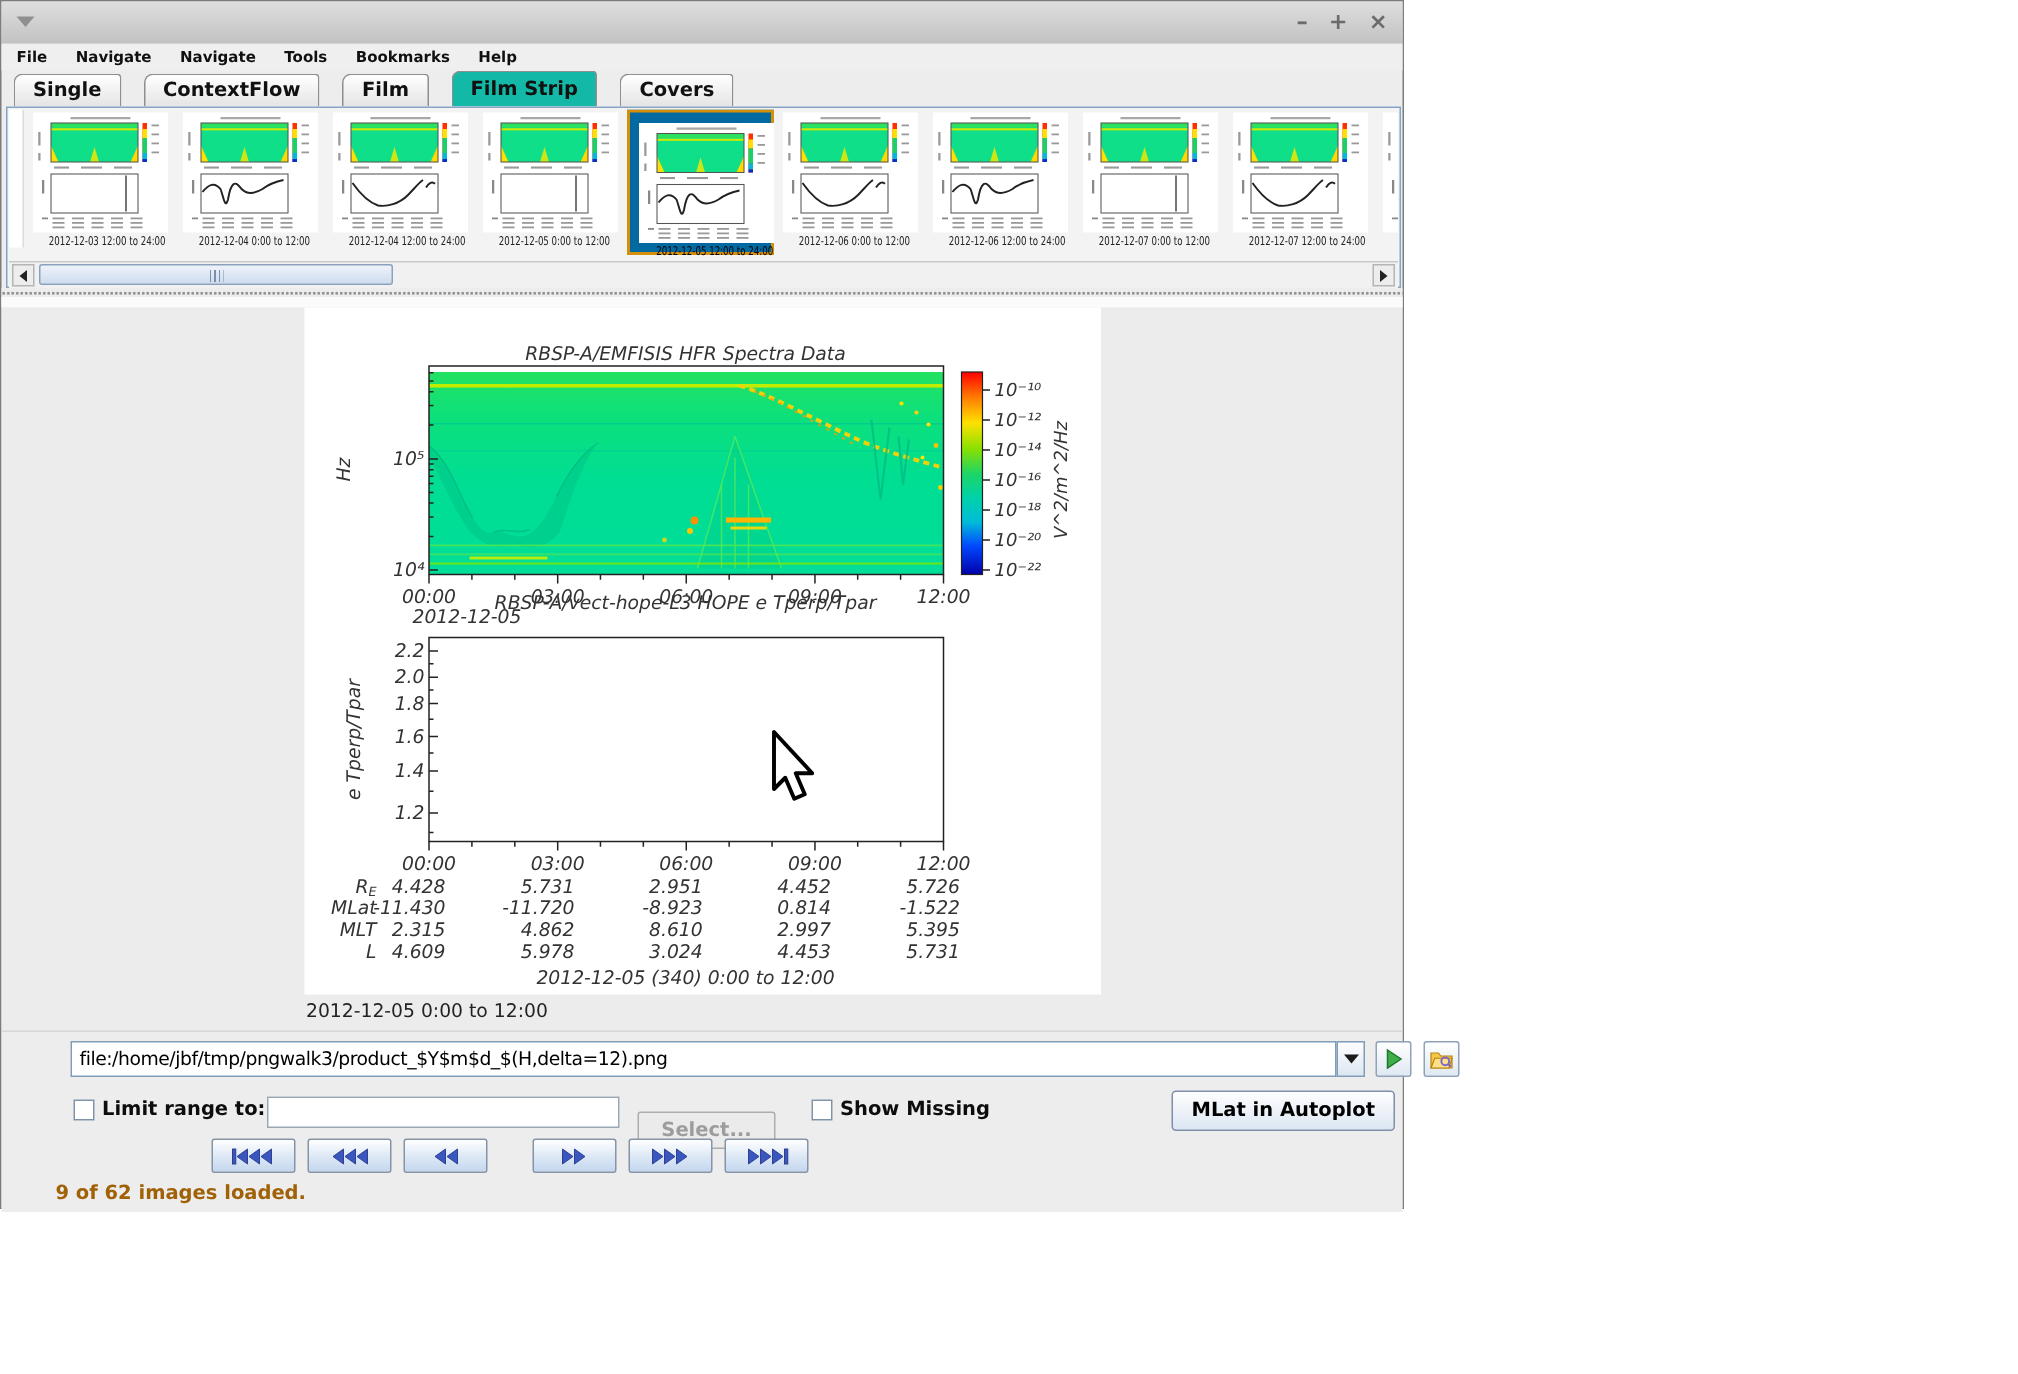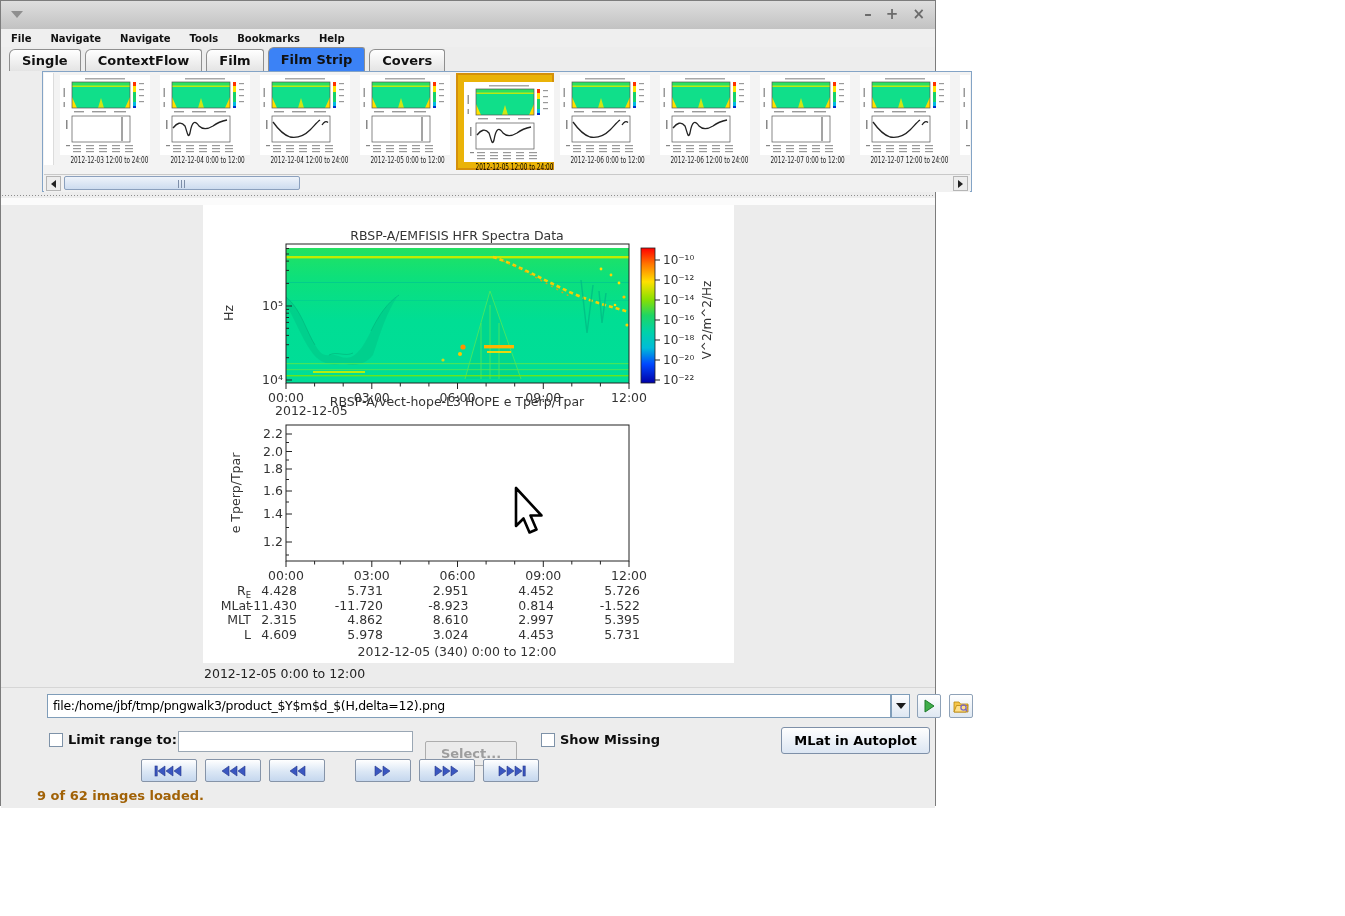--- a/index.html
+++ b/index.html
@@ -17,34 +17,34 @@
   .wbtns{position:absolute;right:10px;top:3px;display:flex;gap:14px;color:#6b6b6b;
        font-size:15px;font-weight:700;}
   .wbtns span{cursor:default;line-height:20px;}
   
   .menubar{position:absolute;left:0;top:28px;width:100%;height:18px;background:#efefef;
        display:flex;align-items:center;padding-left:10px;gap:19px;box-sizing:border-box;}
   .menubar span{font-size:10px;font-weight:700;color:#101010;}
   
   .tabbar{position:absolute;left:0;top:46px;width:100%;height:24px;display:flex;
        align-items:flex-end;padding-left:8px;box-sizing:border-box;}
-  .tab{height:21px;padding:0 12px;margin-right:4px;display:flex;align-items:center;
+  .tab{height:21px;padding:0 12px;margin-right:15px;display:flex;align-items:center;
        background:linear-gradient(#ffffff,#e4e4e4);border:1px solid #8f8f8f;border-bottom:none;
        border-radius:6px 3px 0 0;font-size:13px;font-weight:700;color:#111;}
-  .tab.selected{background:#3b82f6;height:23px;text-align:center;}
+  .tab.selected{background:#14b8a6;height:23px;text-align:center;}
   
   .filmstrip{position:absolute;left:3px;top:70px;width:930px;height:121px;
-       border:1px solid #84a4c6;background:#f3f3f3;box-sizing:border-box;margin-left:38px;}
+       border:1px solid #84a4c6;background:#f3f3f3;box-sizing:border-box;}
   .thumbs-viewport{position:absolute;left:1px;top:1px;width:926px;height:100px;overflow:hidden;
        background:#f3f3f3;display:flex;align-items:flex-start;}
   .left-sliver{flex:none;width:9px;height:92px;background:#ffffff;margin-right:2px;
        border-right:1px solid #dcdcdc;}
   .thumb{flex:none;width:98px;height:97px;margin-right:2px;padding:1px;box-sizing:border-box;
        background:transparent;text-align:center;}
-  .thumb.selected{background:#eab308;border:2px solid #d4900a;padding:6px;}
+  .thumb.selected{background:#0369a1;border:2px solid #d4900a;padding:6px;}
   .thumb .timg{width:90px;height:80px;background:#ffffff;margin:1px auto 0 auto;display:block;}
   .thumb .tlabel{display:block;margin-top:1px;font-size:8px;white-space:nowrap;
        transform:scaleX(0.72);transform-origin:50% 50%;color:#222;}
   .thumb.selected .tlabel{color:#000;}
   
   .hscroll{position:absolute;left:1px;top:102px;width:926px;height:17px;background:#f1f1f1;
        border-top:1px solid #c9c9c9;}
   .hs-btn{position:absolute;top:1px;width:15px;height:15px;background:#ededed;
        border:1px solid #b5b5b5;box-sizing:border-box;display:flex;align-items:center;justify-content:center;}
   .hs-left{left:2px;} .hs-right{right:2px;}
@@ -58,21 +58,21 @@
   .tri-r{width:0;height:0;border-top:4px solid transparent;border-bottom:4px solid transparent;
        border-left:5px solid #222;}
   
   .strip-divider{position:absolute;left:0;top:191px;width:100%;height:13px;background:#ededed;}
   .strip-divider .dots{position:absolute;left:0;top:2px;width:100%;height:3px;
        background-image:radial-gradient(circle,#8d8d8d 0.8px,transparent 1px);
        background-size:3px 3px;background-repeat:repeat-x;}
   .strip-divider .white{position:absolute;left:0;top:6px;width:100%;height:7px;background:#fbfbfb;}
   
   .main-area{position:absolute;left:0;top:204px;width:100%;height:482px;background:#ececec;}
-  .png-image{position:absolute;left:202px;top:0;width:531px;height:458px;background:#ffffff;}
+  .png-image{position:absolute;left:202px;top:0;width:531px;height:458px;background:#ffffff;font-style:italic;}
   .png-caption{position:absolute;left:203px;top:461px;font-size:12.5px;color:#222;}
   
   .bottom{position:absolute;left:0;top:686px;width:100%;height:120px;background:#ededed;
        border-top:1px solid #d6d6d6;}
   .urlrow{position:absolute;left:8px;top:6px;height:24px;width:920px;margin-left:38px;}
   .urlfield{position:absolute;left:0;top:0;width:844px;height:24px;background:#ffffff;
        border:1px solid #7f9db9;box-sizing:border-box;font-size:12.5px;color:#000;
        padding:3px 4px 0 5px;white-space:nowrap;overflow:hidden;
        font-family:"DejaVu Sans",sans-serif;letter-spacing:-0.3px;}
   .combo-btn{position:absolute;left:844px;top:0;width:19px;height:24px;

